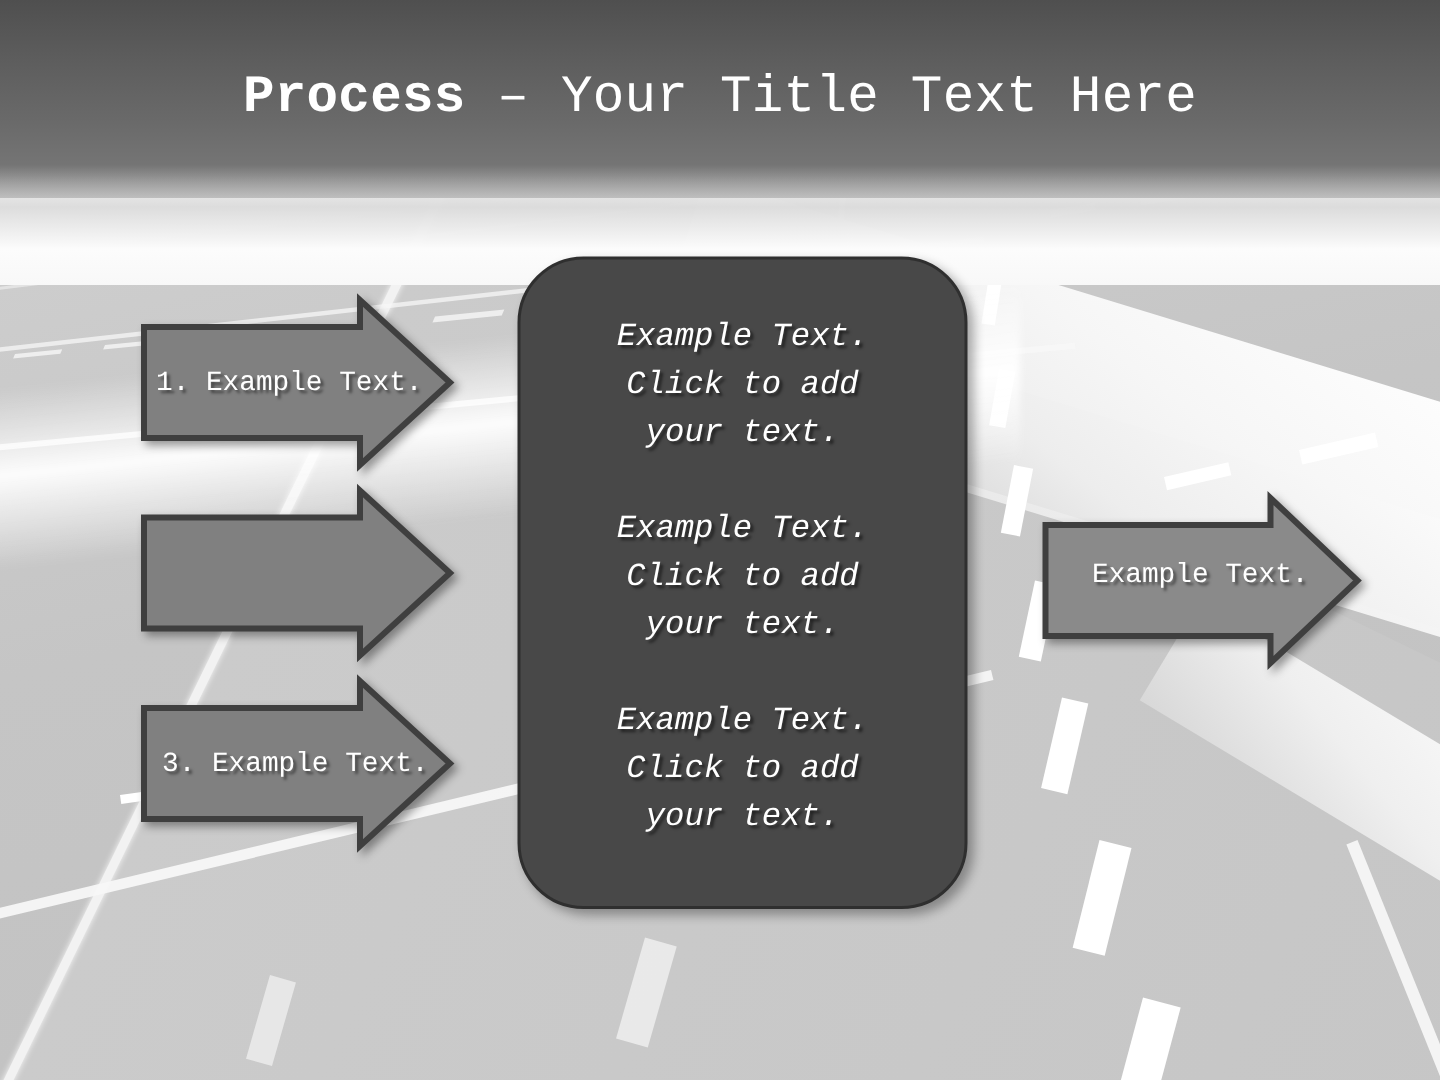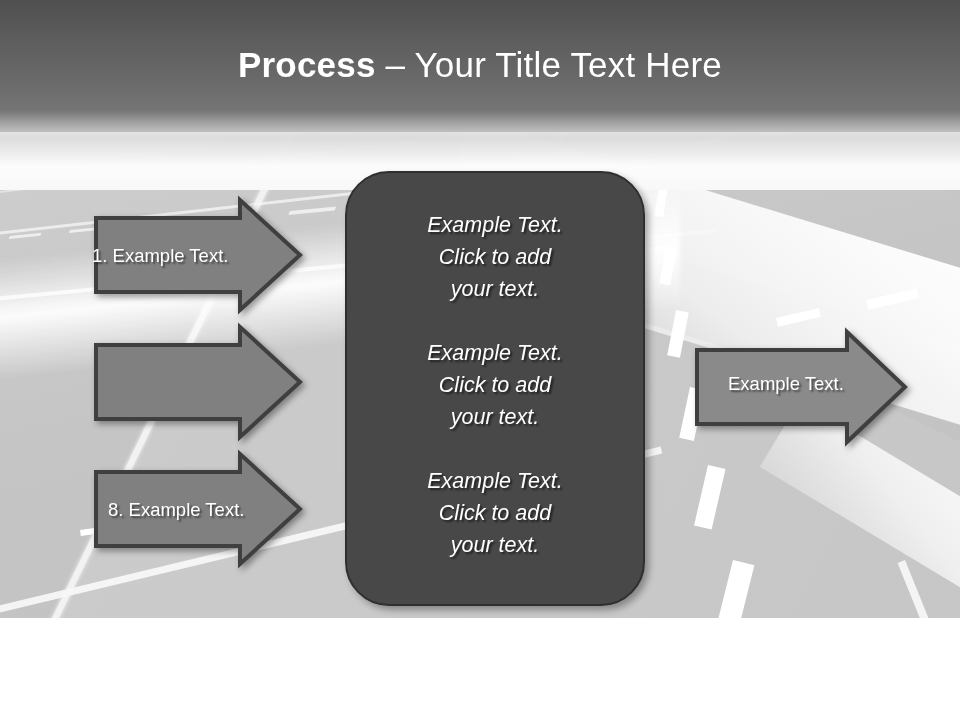--- a/index.html
+++ b/index.html
@@ -7,23 +7,24 @@
     padding: 0;
     background: #ffffff;
   }
   body {
     font-family: "Liberation Sans", sans-serif;
   }
 
   #slide {
     position: relative;
     width: 960px;
-    height: 618px;
+    height: 720px;
     overflow: hidden;
     background: #ef4444;
+    font-family: Liberation Mono, monospace;
   }
 
   
   .sky {
     position: absolute;
     left: 0; top: 0;
     width: 960px; height: 132px;
     background: linear-gradient(180deg,
         #4f4f4f 0%,
         #5d5d5d 30%,
@@ -301,34 +302,34 @@
       <div>Click  to add</div>
       <div>your text.</div>
     </div>
   </div>
 
   <div class="arrow" style="left:94px; top:198px;">
     <svg width="208" height="116" viewBox="0 0 208 116">
       <polygon points="2,20 146,20 146,2 206,57 146,112 146,94 2,94" fill="#808080" stroke="#3f3f3f" stroke-width="4" stroke-linejoin="miter"></polygon>
     </svg>
   </div>
-  <div class="arrow-label" style="left:92px; top:245px;">1. Example Text.</div>
+  <div class="arrow-label" style="left:104px; top:245px;">1. Example Text.</div>
 
   <div class="arrow" style="left:94px; top:325px;">
     <svg width="208" height="116" viewBox="0 0 208 116">
       <polygon points="2,20 146,20 146,2 206,57 146,112 146,94 2,94" fill="#808080" stroke="#3f3f3f" stroke-width="4" stroke-linejoin="miter"></polygon>
     </svg>
   </div>
 
   <div class="arrow" style="left:94px; top:452px;">
     <svg width="208" height="116" viewBox="0 0 208 116">
       <polygon points="2,20 146,20 146,2 206,57 146,112 146,94 2,94" fill="#808080" stroke="#3f3f3f" stroke-width="4" stroke-linejoin="miter"></polygon>
     </svg>
   </div>
-  <div class="arrow-label" style="left:108px; top:499px;">8. Example Text.</div>
+  <div class="arrow-label" style="left:108px; top:499px;">3. Example Text.</div>
 
   <div class="arrow" style="left:695px; top:330px;">
     <svg width="212" height="116" viewBox="0 0 212 116">
       <polygon points="2,20 152,20 152,2 210,57 152,112 152,94 2,94" fill="#8a8a8a" stroke="#3f3f3f" stroke-width="4" stroke-linejoin="miter"></polygon>
     </svg>
   </div>
   <div class="arrow-label" style="left:728px; top:373px;">Example Text.</div>
 
 </div>
 

